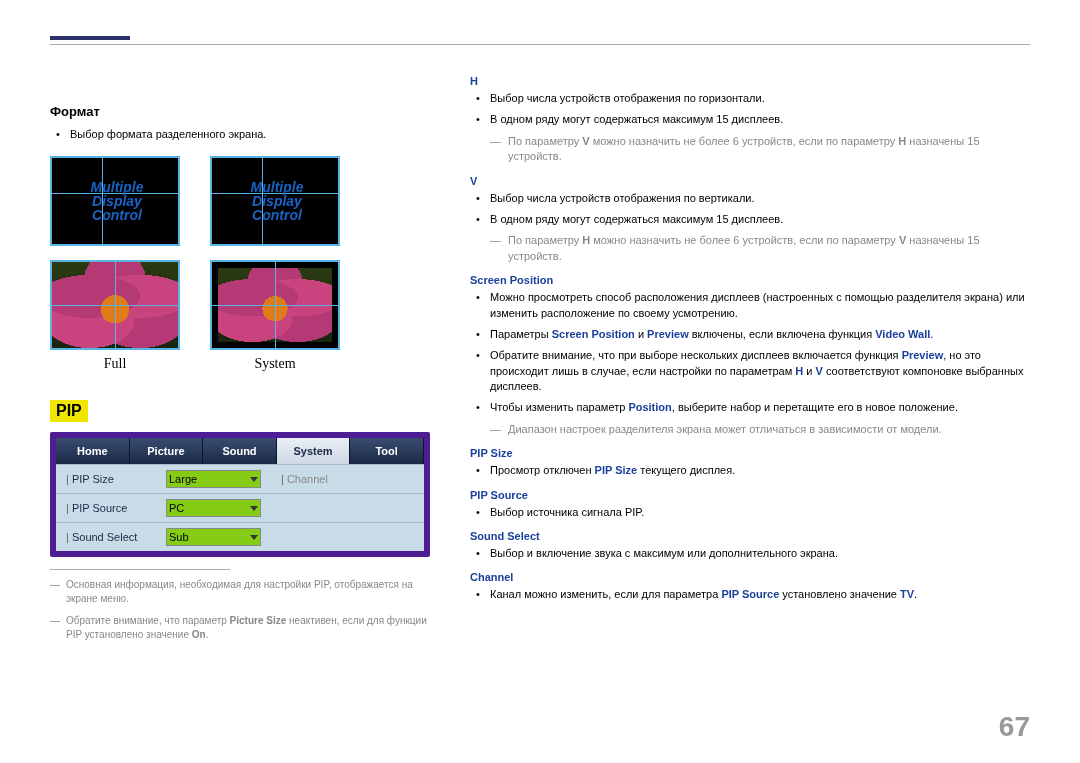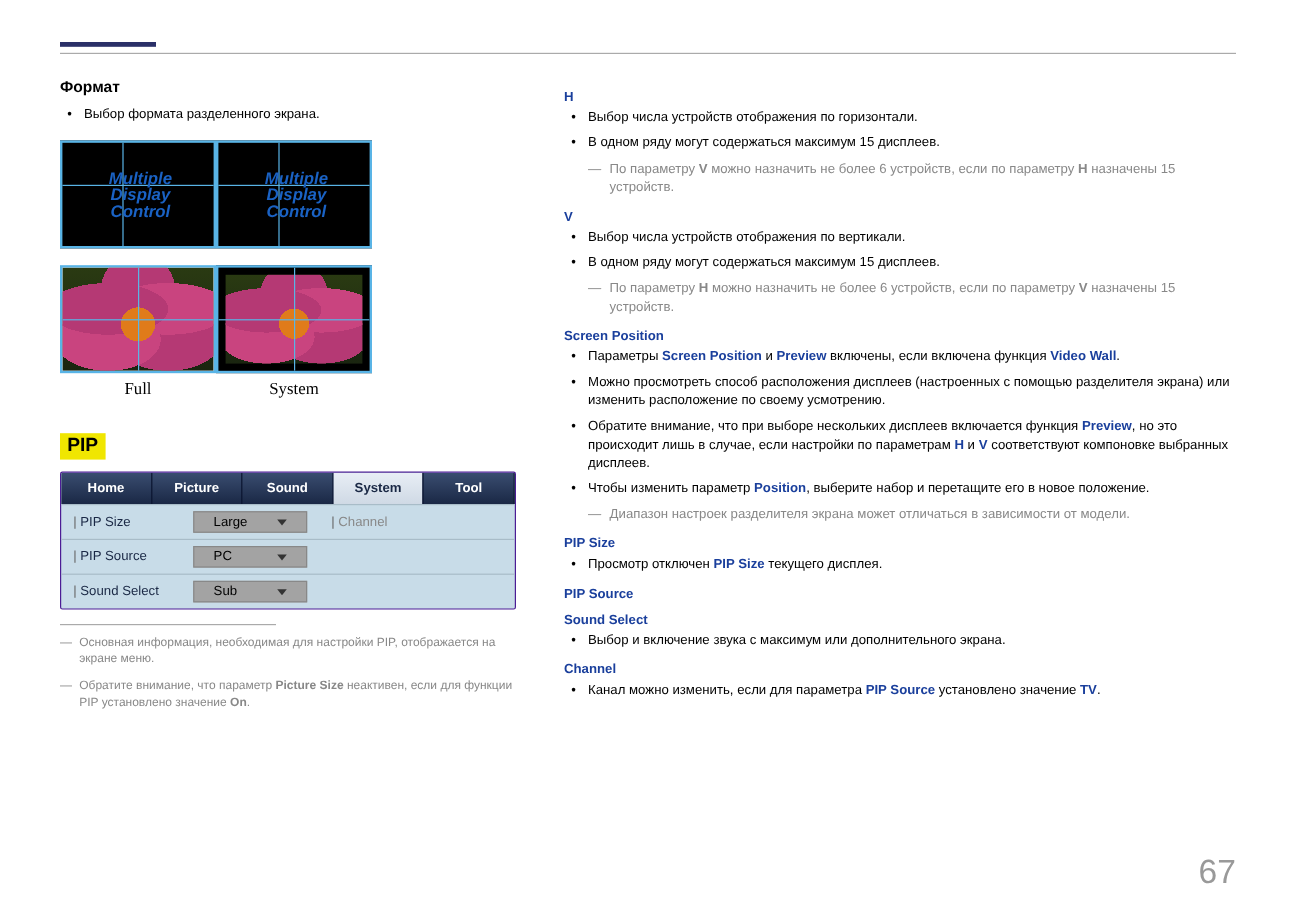--- a/index.html
+++ b/index.html
@@ -11,36 +11,36 @@
     padding: 30px 50px 20px 50px;
     width: 1080px;
     height: 763px;
     position: relative;
   }
   .top-band-wrap { margin-bottom: 20px; }
   .top-band { height: 4px; background: #2a3068; width: 80px; display: inline-block; }
   .top-rule { border: none; border-top: 1px solid #aaa; margin-top: 2px; }
 
   .cols { display: flex; gap: 40px; }
-  .col-left { width: 380px; }
+  .col-left { width: 380px; margin-top: 39px; }
   .col-right { flex: 1; }
 
   h3.section { font-size: 13px; font-weight: 700; margin-bottom: 8px; }
   .bullet-list { list-style: none; padding-left: 6px; }
   .bullet-list > li { position: relative; padding-left: 14px; margin-bottom: 6px; line-height: 1.4; }
   .bullet-list > li::before { content: "•"; position: absolute; left: 0; top: 0; }
   .sub-list { list-style: none; padding-left: 0; margin-top: 6px; }
   .sub-list > li { position: relative; padding-left: 18px; margin-bottom: 6px; color: #888; line-height: 1.4; }
   .sub-list > li::before { content: "―"; position: absolute; left: 0; top: 0; color: #888; }
 
   .sub-head { color: #1a3f9c; font-weight: 700; font-size: 11px; margin: 10px 0 4px 0; }
   .b-blue { color: #1a3f9c; font-weight: 700; }
   .b-black { font-weight: 700; }
 
-  .fmt-grid { display: flex; margin-top: 14px; margin-bottom: 14px; }
+  .fmt-grid { display: flex; gap: 30px; margin-top: 14px; margin-bottom: 14px; }
   .fmt-col { text-align: center; }
   .mdc-box { width: 130px; height: 90px; background: #000; border: 2px solid #59b4e6; display:flex; flex-direction:column; justify-content:center; padding-left:4px; position: relative; }
   .mdc-box::after {
     content:""; position:absolute; top:0; bottom:0; left:40%; width:1px; background:#59b4e6;
   }
   .mdc-box::before {
     content:""; position:absolute; left:0; right:0; top:40%; height:1px; background:#59b4e6;
   }
   .mdc-line { color:#1a62c4; font-style:italic; font-weight:700; font-size:14px; line-height:1; z-index:2; }
   .flower-box { width: 130px; height: 90px; border: 2px solid #59b4e6; position: relative; overflow:hidden; }
@@ -59,37 +59,37 @@
   .flower-grid::after {
     content:""; position:absolute; inset:0;
     background:
       linear-gradient(#59b4e6, #59b4e6) center/1px 100% no-repeat,
       linear-gradient(#59b4e6, #59b4e6) center/100% 1px no-repeat;
   }
   .fmt-label { font-family: Georgia, serif; font-size: 14px; margin-top:6px; }
 
   .pip-pill { display:inline-block; background:#f0e600; color:#000; font-weight:700; font-size:16px; padding:2px 6px; margin:14px 0 10px 0; }
 
-  .pip-ui { width: 380px; border:1px solid #4c1d95; background:#c8dce8; border-radius:2px; overflow:hidden; }
+  .pip-ui { width: 380px; border:6px solid #4c1d95; background:#c8dce8; border-radius:2px; overflow:hidden; }
   .pip-tabs { display:flex; background: linear-gradient(#3a4d70, #1a2845); height:26px; }
   .pip-tab { flex:1; color:#fff; font-size:11px; display:flex; align-items:center; justify-content:center; border-right:1px solid #0a1530; font-weight:700;}
   .pip-tab.active { background:linear-gradient(#e8eef5,#cfd9e5); color:#1a2845; }
   .pip-row { display:flex; align-items:center; padding:5px 10px; border-top:1px solid #a8bcc8; }
   .pip-row .r-label { width:100px; color:#1a2845; font-size:11px; }
   .pip-row .r-sep::before { content:"| "; color:#666; }
-  .pip-sel { width:95px; height:18px; background:#a3a3a3; border:1px solid #888; font-size:11px; padding:0 16px; display:flex; align-items:center; justify-content:space-between; }
+  .pip-sel { width:95px; height:18px; background:#84cc16; border:1px solid #888; font-size:11px; padding:0 2px; display:flex; align-items:center; justify-content:space-between; }
   .pip-sel .tri { width:0; height:0; border-left:4px solid transparent; border-right:4px solid transparent; border-top:5px solid #333; }
   .pip-disabled { color:#888; margin-left:20px; font-size:11px; }
 
   .left-foot-rule { border:none; border-top:1px solid #aaa; width:180px; margin: 12px 0 8px 0; }
   .foot-list { list-style:none; color:#888; font-size:10px; }
   .foot-list > li { position: relative; padding-left: 16px; margin-bottom: 8px; line-height:1.4; }
   .foot-list > li::before { content:"―"; position:absolute; left:0; top:0; }
 
-  .page-num { position:absolute; right:50px; bottom:20px; color:#999; font-size:28px; font-weight:400;margin-top:29px; }
+  .page-num { position:absolute; right:50px; bottom:20px; color:#999; font-size:28px; font-weight:700;margin-top:29px; }
 </style>
 </head>
 <body>
 
 <div class="top-band-wrap">
   <span class="top-band"></span>
   <hr class="top-rule">
 </div>
 
 <div class="cols">
@@ -188,36 +188,39 @@
       <li>Выбор числа устройств отображения по вертикали.</li>
       <li><span>В одном ряду могут содержаться максимум 15 дисплеев.</span>
         <ul class="sub-list">
             <li><span>По параметру </span><span class="b-black">H</span><span> можно назначить не более 6 устройств, если по параметру </span><span class="b-black">V</span><span> назначены 15 устройств.</span></li>
           </ul>
       </li>
     </ul>
 
     <div class="sub-head">Screen Position</div>
     <ul class="bullet-list">
+      <li>Можно просмотреть способ расположения дисплеев (настроенных с помощью разделителя экрана) или изменить расположение по своему усмотрению.</li>
       <li><span>Параметры </span><span class="b-blue">Screen Position</span><span> и </span><span class="b-blue">Preview</span><span> включены, если включена функция </span><span class="b-blue">Video Wall</span><span>.</span></li>
-      <li>Можно просмотреть способ расположения дисплеев (настроенных с помощью разделителя экрана) или изменить расположение по своему усмотрению.</li>
       <li><span>Обратите внимание, что при выборе нескольких дисплеев включается функция </span><span class="b-blue">Preview</span><span>, но это происходит лишь в случае, если настройки по параметрам </span><span class="b-blue">H</span><span> и </span><span class="b-blue">V</span><span> соответствуют компоновке выбранных дисплеев.</span></li>
       <li><span>Чтобы изменить параметр </span><span class="b-blue">Position</span><span>, выберите набор и перетащите его в новое положение.</span>
         <ul class="sub-list">
             <li>Диапазон настроек разделителя экрана может отличаться в зависимости от модели.</li>
           </ul>
       </li>
     </ul>
 
     <div class="sub-head">PIP Size</div>
     <ul class="bullet-list">
       <li><span>Просмотр отключен </span><span class="b-blue">PIP Size</span><span> текущего дисплея.</span></li>
     </ul>
 
     <div class="sub-head">PIP Source</div>
+    <ul class="bullet-list">
+      <li>Выбор источника сигнала PIP.</li>
+    </ul>
 
     <div class="sub-head">Sound Select</div>
     <ul class="bullet-list">
       <li>Выбор и включение звука с максимум или дополнительного экрана.</li>
     </ul>
 
     <div class="sub-head">Channel</div>
     <ul class="bullet-list">
       <li><span>Канал можно изменить, если для параметра </span><span class="b-blue">PIP Source</span><span> установлено значение </span><span class="b-blue">TV</span><span>.</span></li>
     </ul>

